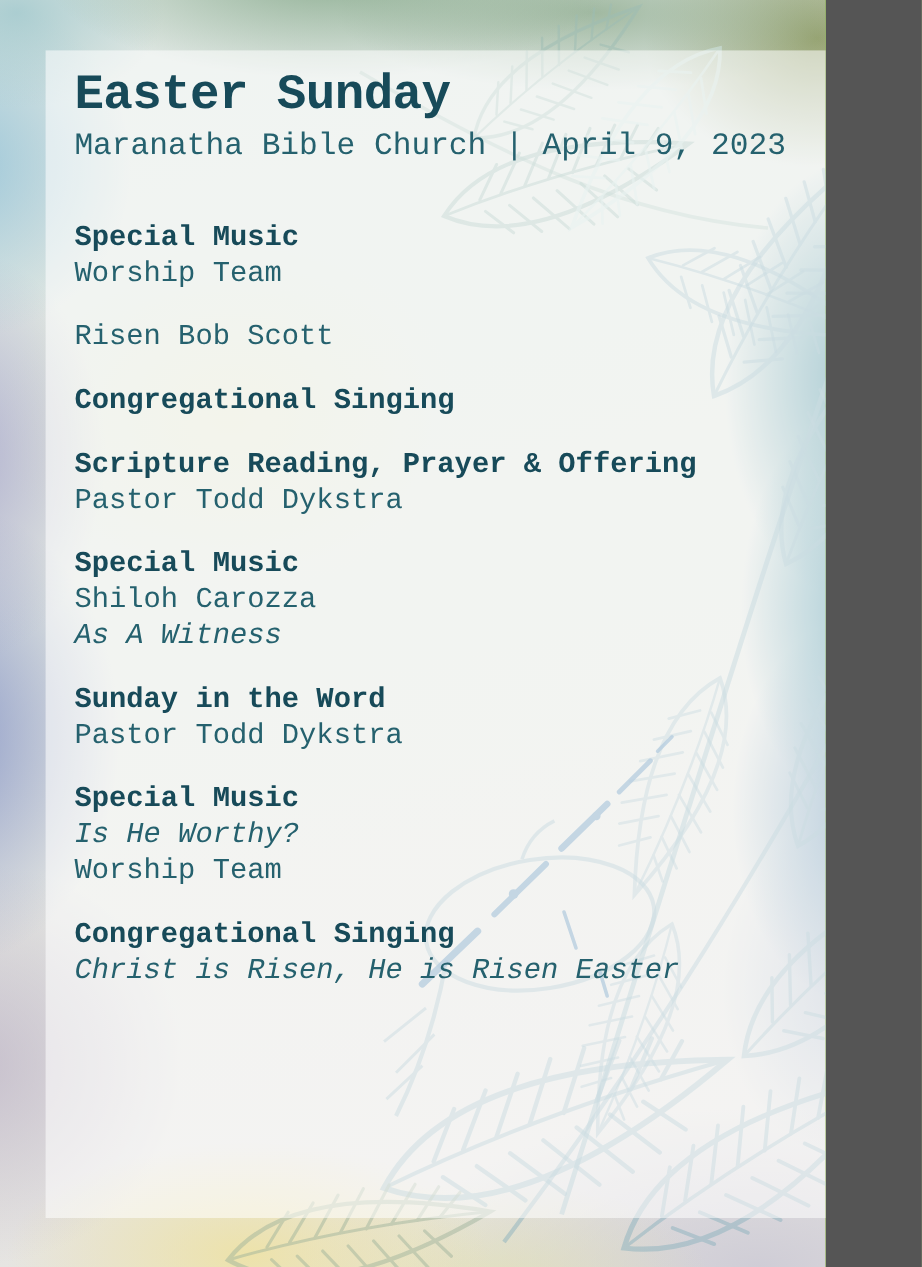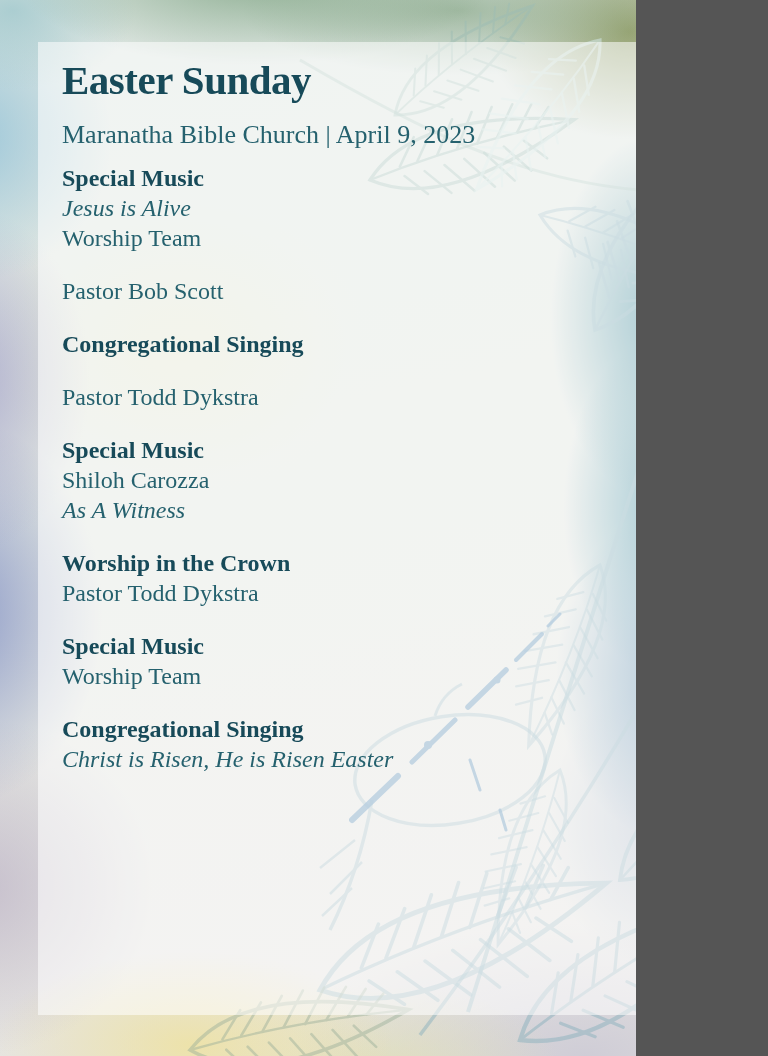--- a/index.html
+++ b/index.html
@@ -1,18 +1,18 @@
 <!DOCTYPE html>
 <html style="--title: #174a59; --heading: #174a59; --body: #25616e; --accent_teal: #3c8ba0; --accent_blue: #4880aa; --accent_lavender: #8f9cc4; --accent_green: #7ca280; --accent_olive: #8b985f; --accent_yellow: #eee2a0; --accent_mauve: #cbc9d4; --leaf_line: #86adbb; --splatter_blue: #5a8fb8; --panel_bg: #ffffff;"><head>
 <meta charset="utf-8">
 <style>
   html,body{margin:0;padding:0;background:#555;}
   .page{
-    position:relative;width:636px;height:1056px;overflow:hidden;
-    font-family:Liberation Serif, serif;
+    position:relative;width:688px;height:1056px;overflow:hidden;
+    font-family:Liberation Mono, monospace;
     background:#84cc16;
   }
   
   .watercolor{
     position:absolute;inset:0;
     background:
       radial-gradient(ellipse 330px 120px at 40% -2%, rgba(124,162,128,.80), rgba(124,162,128,0) 72%),
       radial-gradient(ellipse 300px 90px  at 72% 1%,  rgba(140,170,140,.75), rgba(140,170,140,0) 72%),
       radial-gradient(ellipse 200px 150px at 99% 3%,  rgba(139,152,95,.85),  rgba(139,152,95,0) 72%),
       radial-gradient(ellipse 170px 110px at 2% 1%,   rgba(160,200,205,.8),  rgba(160,200,205,0) 72%),
@@ -35,23 +35,23 @@
   
   .panel{
     position:absolute;left:38px;top:42px;width:692px;height:973px;
     background:rgba(255,255,255,.55);
     box-sizing:border-box;padding:16px 24px 0 24px;
   }
   .title{
     margin:0;font-size:41px;line-height:44px;font-weight:800;letter-spacing:-.5px;
     color:var(--title,#174a59);
   }
-  .subtitle{margin-top:18px;font-size:26px;line-height:30px;color:var(--body,#25616e);}
+  .subtitle{margin-top:4px;font-size:26px;line-height:30px;color:var(--body,#25616e);}
   .services{margin-top:2px;font-size:22px;line-height:26px;color:var(--body,#25616e);}
-  .sections{margin-top:13px;}
+  .sections{margin-top:48px;}
   .section{margin-top:23px;}
   .section:first-child{margin-top:0;}
   .sec-heading{font-size:24px;line-height:30px;font-weight:700;color:var(--heading,#174a59);}
   .line{font-size:24px;line-height:30px;color:var(--body,#25616e);}
   .line.italic{font-style:italic;}
 </style>
 </head>
 <body>
 
 <div class="page">
@@ -108,59 +108,60 @@
   </svg>
 
   <div class="panel">
     <h1 class="title">Easter Sunday</h1>
     <div class="subtitle">Maranatha Bible Church | April 9, 2023</div>
 
     <div class="sections" id="sections">
   <div class="section">
     <div class="sec-heading">Special Music</div>
     <div class="sec-lines">
-            <div class="line italic">Jesus is Alive</div>
             <div class="line">Worship Team</div>
           </div>
   </div>
 
   <div class="section">
     <div class="sec-lines">
-            <div class="line">Pastor Bob Scott</div>
+            <div class="line">Risen Bob Scott</div>
           </div>
   </div>
 
   <div class="section">
     <div class="sec-heading">Congregational Singing</div>
   </div>
 
   <div class="section">
+    <div class="sec-heading">Scripture Reading, Prayer &amp; Offering</div>
     <div class="sec-lines">
             <div class="line">Pastor Todd Dykstra</div>
           </div>
   </div>
 
   <div class="section">
     <div class="sec-heading">Special Music</div>
     <div class="sec-lines">
             <div class="line">Shiloh Carozza</div>
             <div class="line italic">As A Witness</div>
           </div>
   </div>
 
   <div class="section">
-    <div class="sec-heading">Worship in the Crown</div>
+    <div class="sec-heading">Sunday in the Word</div>
     <div class="sec-lines">
             <div class="line">Pastor Todd Dykstra</div>
           </div>
   </div>
 
   <div class="section">
     <div class="sec-heading">Special Music</div>
     <div class="sec-lines">
+            <div class="line italic">Is He Worthy?</div>
             <div class="line">Worship Team</div>
           </div>
   </div>
 
   <div class="section">
     <div class="sec-heading">Congregational Singing</div>
     <div class="sec-lines">
             <div class="line italic">Christ is Risen, He is Risen Easter</div>
           </div>
   </div>

